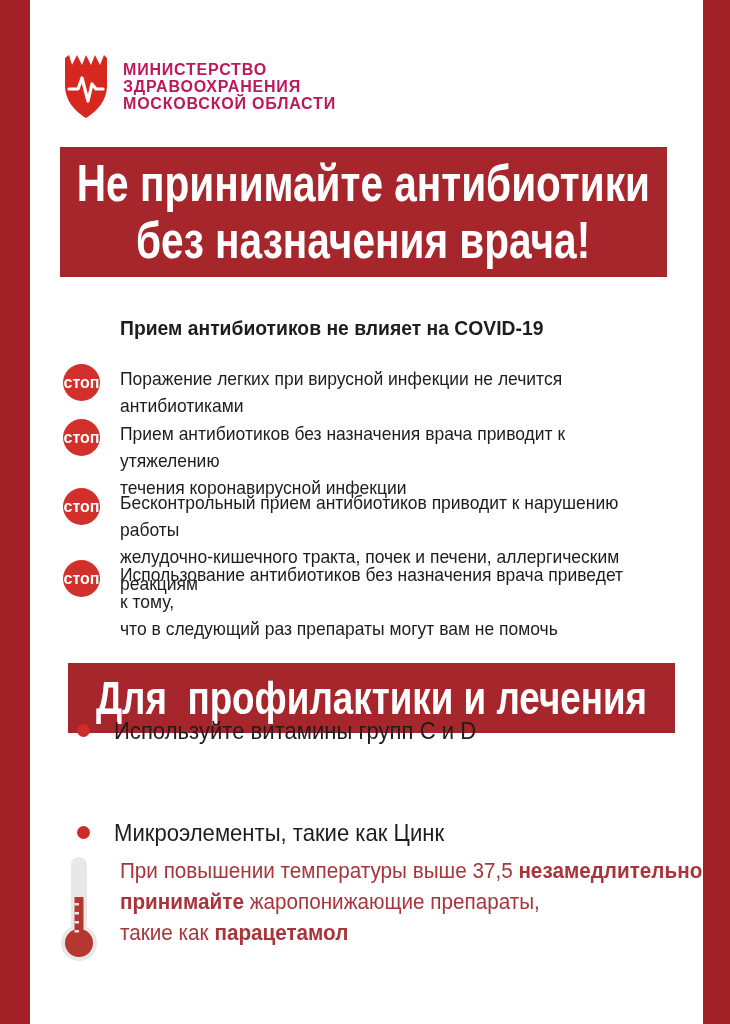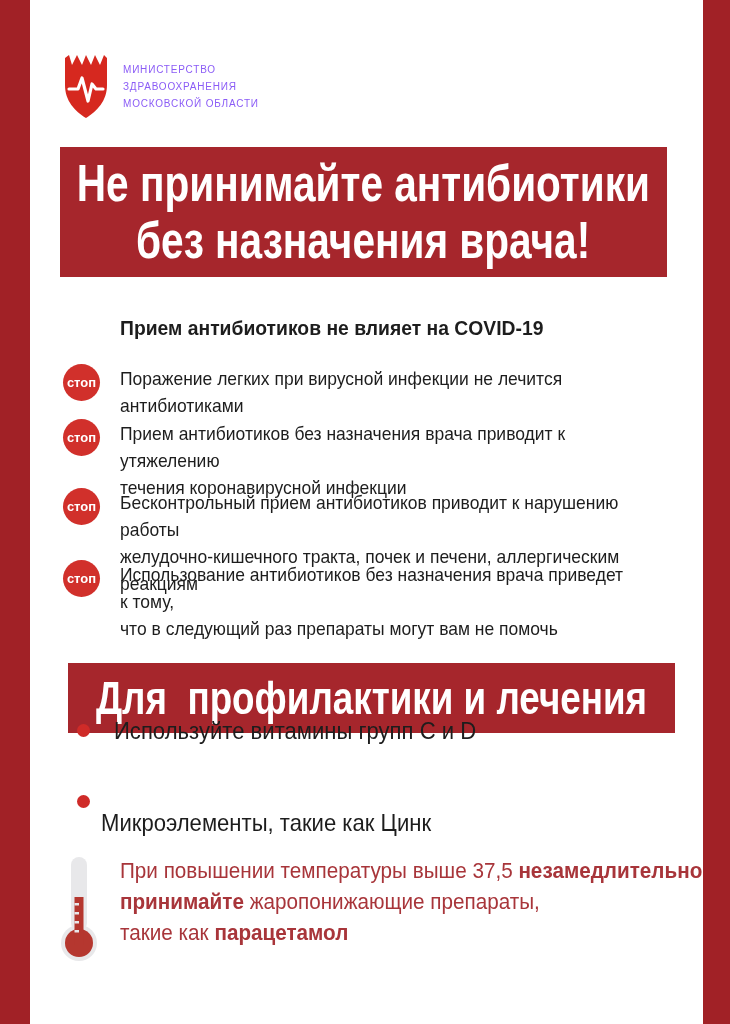--- a/index.html
+++ b/index.html
@@ -6,54 +6,54 @@
   body{font-family:"Liberation Sans","DejaVu Sans",sans-serif;}
   .poster{position:relative;width:730px;height:1024px;background:#ffffff;overflow:hidden;}
 
   .strip{position:absolute;top:0;height:1024px;background:#a12126;}
   .strip.left{left:0;width:30px;}
   .strip.right{right:0;width:27px;}
 
   
   .logo{position:absolute;left:63px;top:53px;display:flex;align-items:flex-start;}
   .logo-emblem{width:46px;height:66px;flex:0 0 auto;}
-  .logo-text{margin-left:14px;padding-top:8px;color:#8b5cf6;font-size:10px;line-height:17px;
-             font-weight:normal;letter-spacing:0.8px;text-transform:uppercase;}
+  .logo-text{margin-left:14px;padding-top:8px;color:#be185d;font-size:16px;line-height:17px;
+             font-weight:bold;letter-spacing:0.8px;text-transform:uppercase;}
 
   
   .banner-main{position:absolute;left:60px;top:147px;width:607px;height:130px;background:#a6262c;
                display:flex;flex-direction:column;align-items:center;justify-content:center;}
   .banner-main .bline{color:#ffffff;font-weight:bold;font-size:52px;line-height:57px;
                transform:scaleX(0.78);transform-origin:50% 50%;white-space:nowrap;}
 
   
   .subtitle{position:absolute;left:120px;top:316px;color:#1d1d1d;font-weight:bold;font-size:21px;
             transform:scaleX(0.92);transform-origin:0 0;white-space:nowrap;}
 
   
   .stop-row{position:absolute;left:63px;display:flex;align-items:flex-start;width:604px;}
   .stop-badge{flex:0 0 auto;width:37px;height:37px;border-radius:50%;background:#d1302b;
-              color:#ffffff;font-size:13px;font-weight:bold;display:flex;align-items:center;
+              color:#ffffff;font-size:16px;font-weight:bold;display:flex;align-items:center;
               justify-content:center;margin-top:2px;}
   .stop-text{margin-left:20px;color:#1d1d1d;font-size:19px;line-height:27px;white-space:pre-line;
              transform:scaleX(0.92);transform-origin:0 0;margin-top:3px;}
   .row1{top:362px;}.row2{top:417px;}.row3{top:486px;}.row4{top:558px;}
 
   
   .banner-prev{position:absolute;left:60px;top:663px;width:607px;height:70px;background:#a6262c;
                display:flex;align-items:center;justify-content:center;margin-left:8px;}
   .banner-prev .bline{color:#ffffff;font-weight:bold;font-size:46px;transform:scaleX(0.80);
                transform-origin:50% 50%;white-space:pre;}
 
   
   .vit-row{position:absolute;left:77px;display:flex;align-items:flex-start;}
   .vit-dot{flex:0 0 auto;width:13px;height:13px;border-radius:50%;background:#cf2b28;margin-top:8px;}
   .vit-text{margin-left:24px;color:#1d1d1d;font-size:24px;line-height:30px;white-space:nowrap;
             transform:scaleX(0.92);transform-origin:0 0;}
-  .vrow1{top:716px;}.vrow2{top:787px;flex-direction:column;}
+  .vrow1{top:716px;}.vrow2{top:818px;}
 
   
   .thermo{position:absolute;left:59px;top:855px;width:40px;height:108px;}
   .note{position:absolute;left:120px;top:855px;color:#a8353a;font-size:22px;line-height:31px;
         transform:scaleX(0.94);transform-origin:0 0;}
   .note .b{font-weight:bold;}
   .note .nline{white-space:nowrap;}
 </style>
 </head>
 <body>

